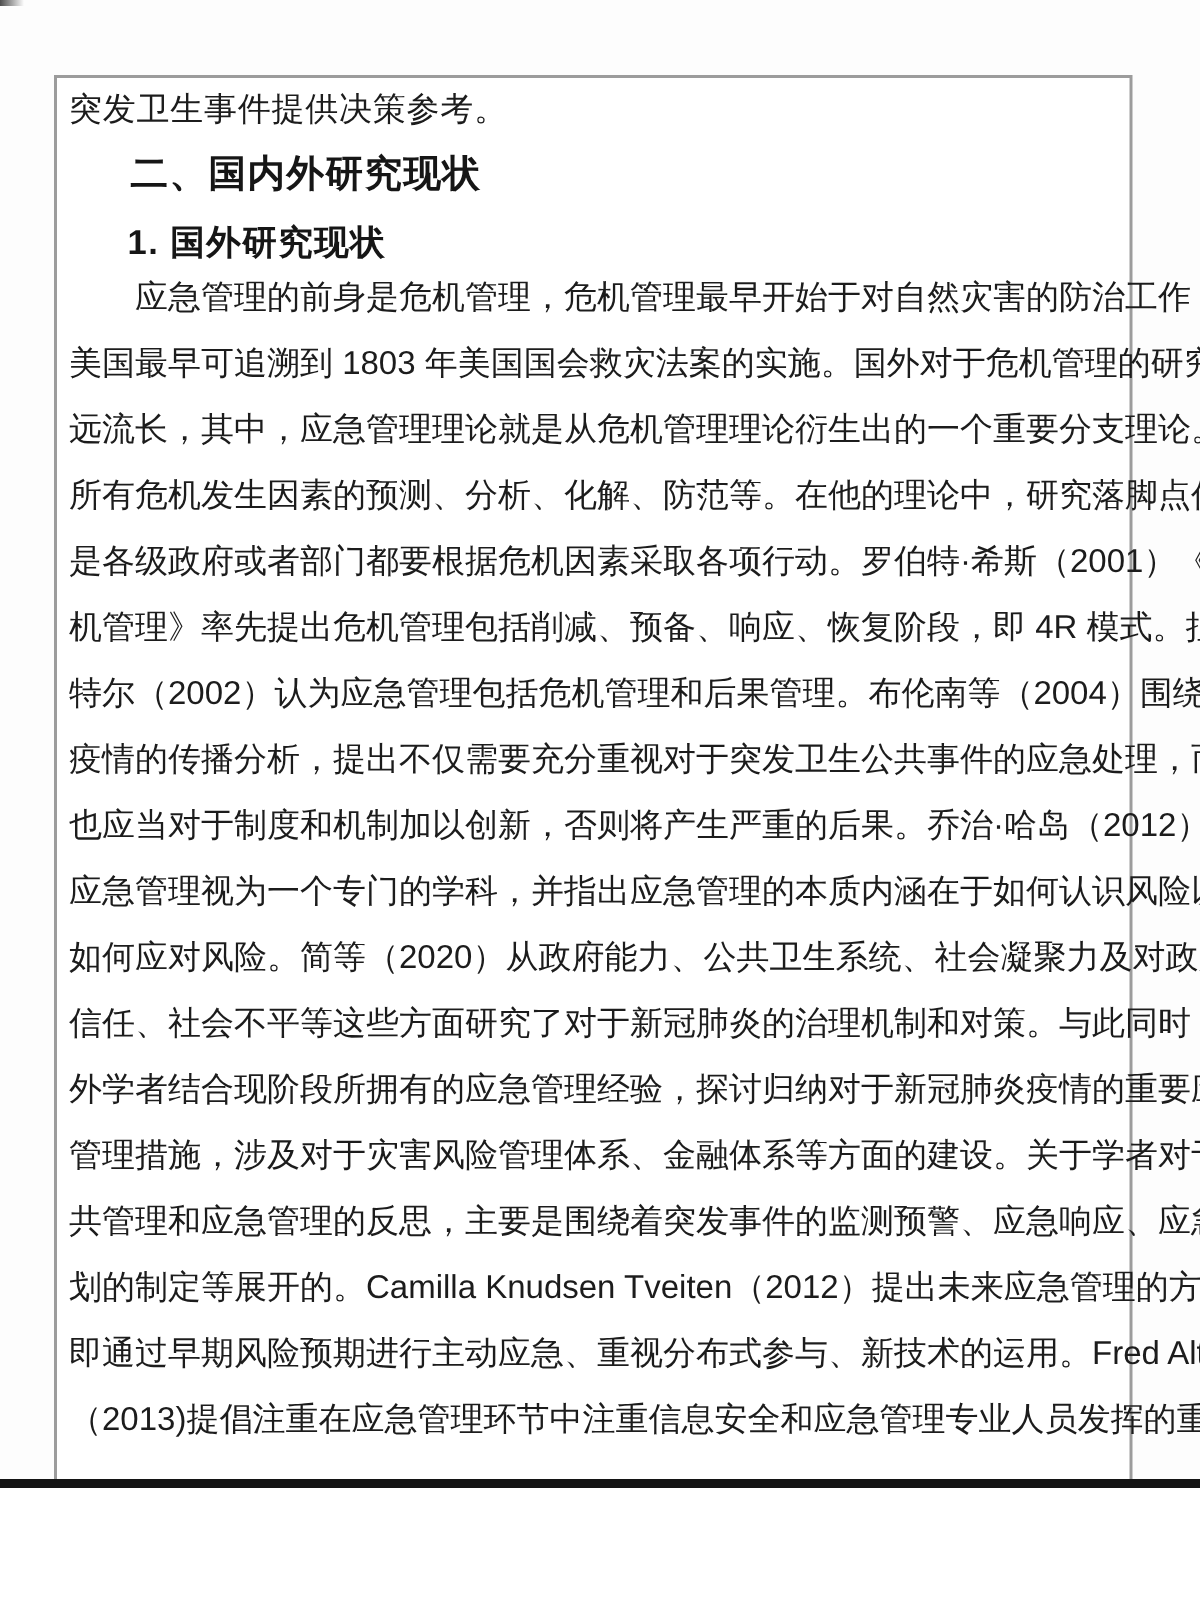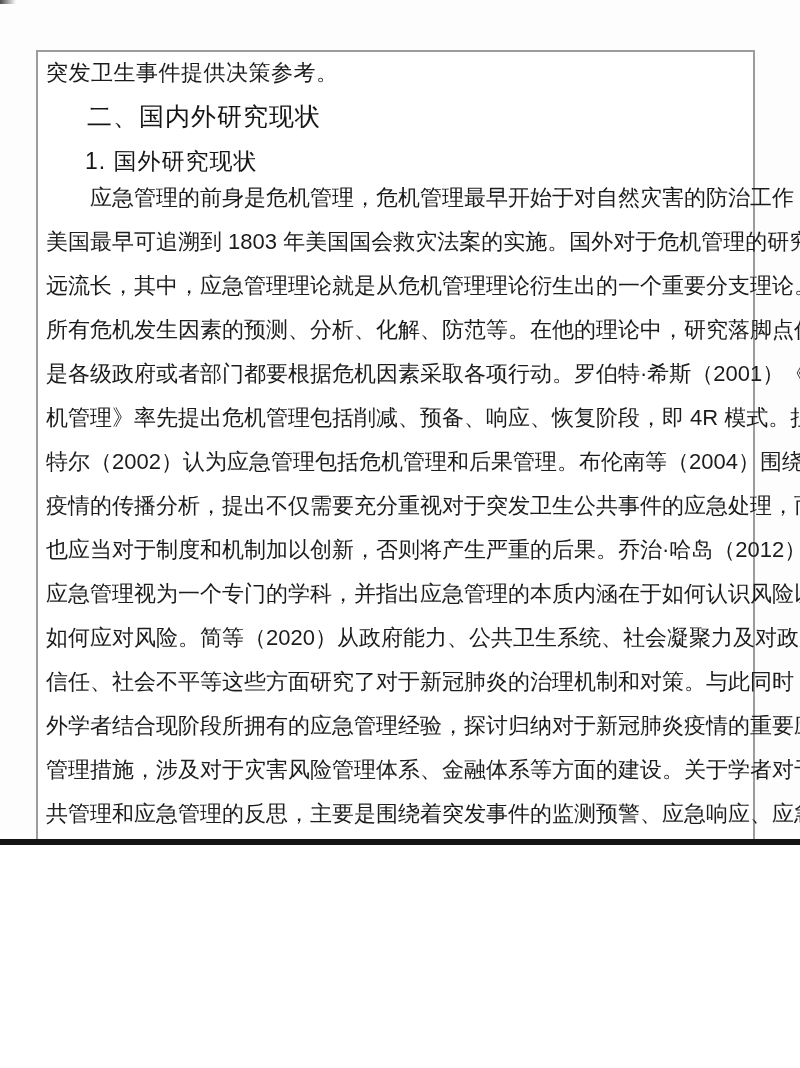--- a/index.html
+++ b/index.html
@@ -3,21 +3,21 @@
 <meta charset="utf-8">
 <style>
   html, body {
     margin: 0;
     padding: 0;
     background: #ffffff;
   }
   .canvas {
     position: relative;
     width: 800px;
-    height: 845px;
+    height: 992px;
     background: #fdfdfd;
     overflow: hidden;
     font-family: "Liberation Sans", "DejaVu Sans", sans-serif;
     color: #1e1e1e;
   }
   .corner-smudge {
     position: absolute;
     left: 0;
     top: 0;
     width: 16px;
@@ -44,33 +44,33 @@
     white-space: nowrap;
     color: #1c1c1c;
   }
   .section-heading {
     position: absolute;
     left: 49px;
     top: 50px;
     margin: 0;
     font-size: 25px;
     line-height: 28px;
-    font-weight: normal;
+    font-weight: bold;
     letter-spacing: 1px;
     white-space: nowrap;
     color: #161616;
   }
   .subsection-heading {
     position: absolute;
     left: 47px;
     top: 96px;
     margin: 0;
     font-size: 23px;
     line-height: 27px;
-    font-weight: normal;
+    font-weight: bold;
     letter-spacing: 1px;
     white-space: nowrap;
     color: #161616;
   }
   .body-paragraph {
     position: absolute;
     left: 8px;
     top: 124px;
     width: 704px;
   }

